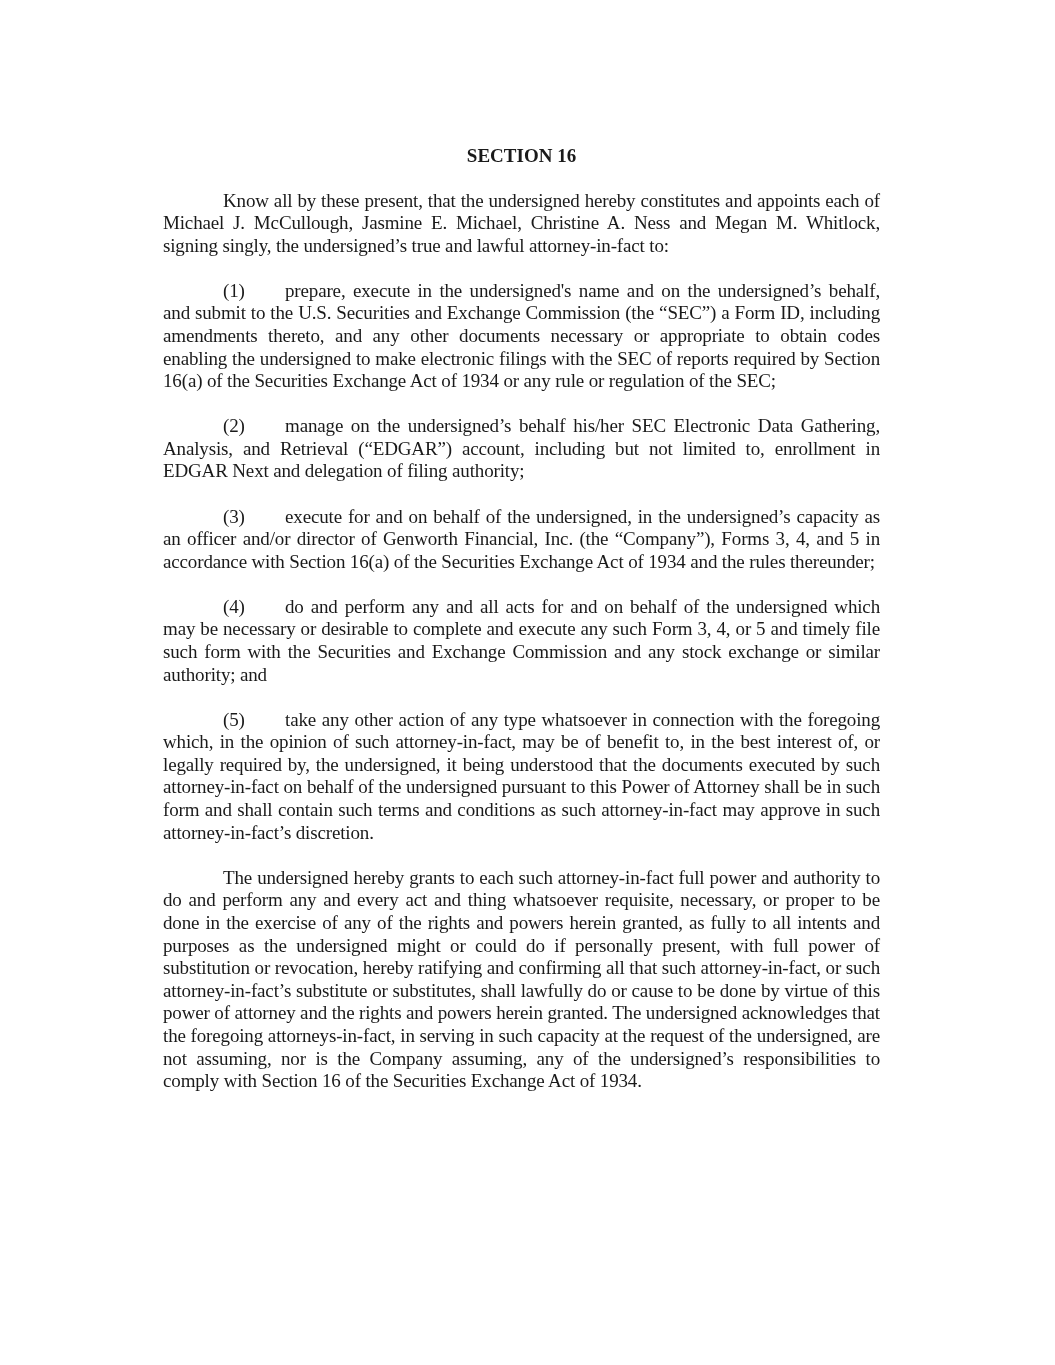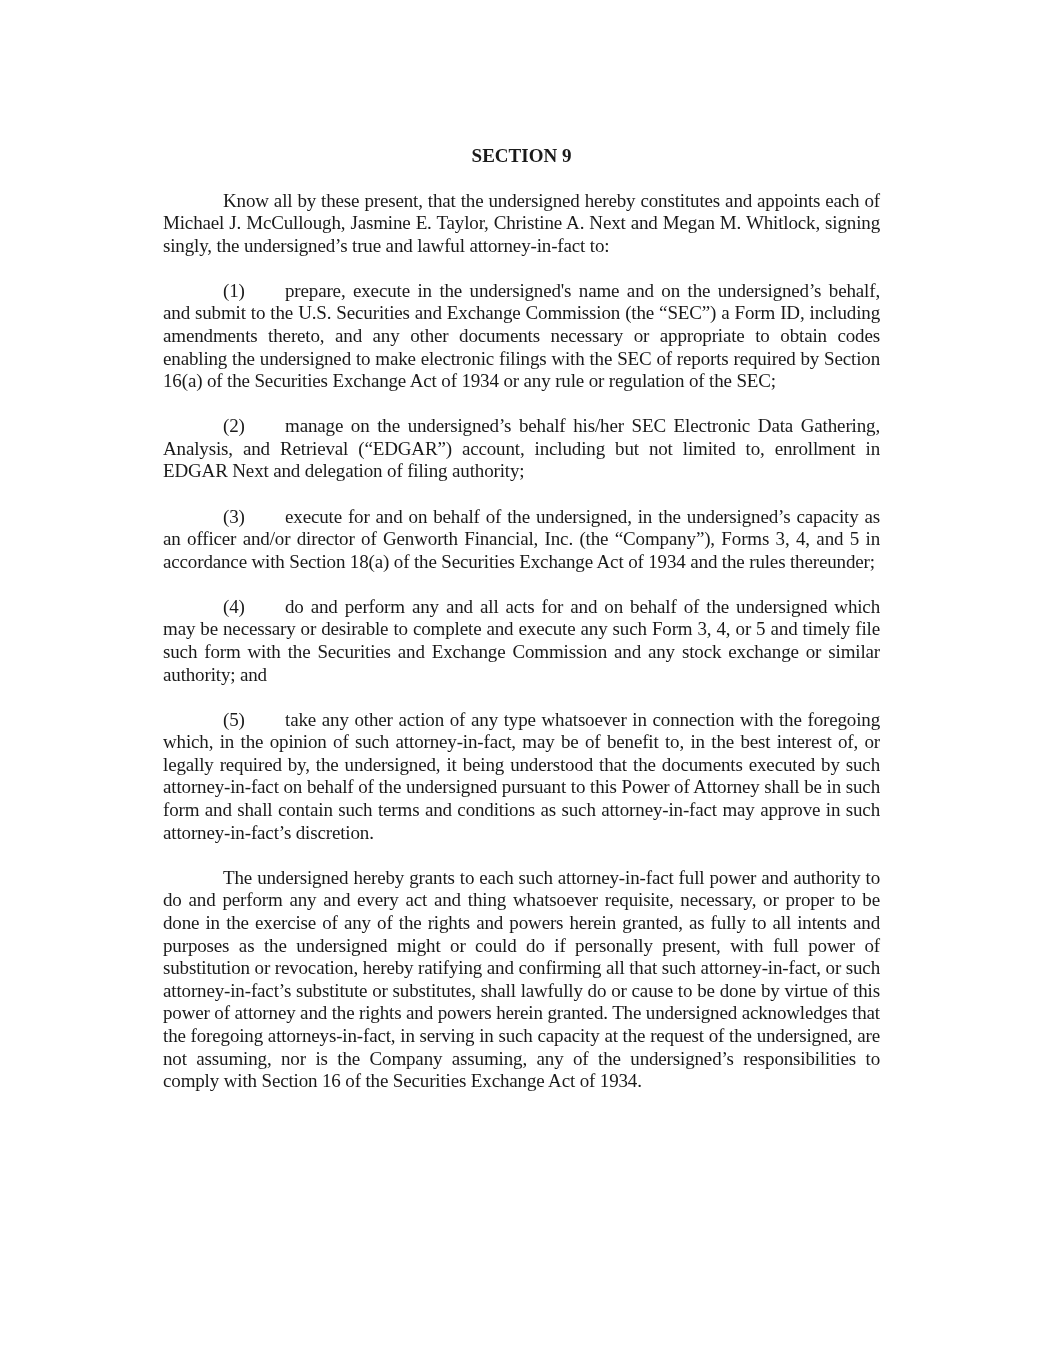--- a/index.html
+++ b/index.html
@@ -43,29 +43,29 @@
       display: inline-block;
       width: 62px;
       text-indent: 0;
     }
   </style>
 </head>
 <body>
 
 <div class="page">
   <div class="heading-block">
-    <p class="heading">SECTION 9</p>
+    <p class="heading">SECTION 16</p>
   </div>
 
-  <p class="para">Know all by these present, that the undersigned hereby constitutes and appoints each of Michael J. McCullough, Jasmine E. Taylor, Christine A. Next and Megan M. Whitlock, signing singly, the undersigned’s true and lawful attorney-in-fact to:</p>
+  <p class="para">Know all by these present, that the undersigned hereby constitutes and appoints each of Michael J. McCullough, Jasmine E. Michael, Christine A. Ness and Megan M. Whitlock, signing singly, the undersigned’s true and lawful attorney-in-fact to:</p>
 
   <p class="para"><span class="num">(1)</span><span>prepare, execute in the undersigned's name and on the undersigned’s behalf, and submit to the U.S. Securities and Exchange Commission (the “SEC”) a Form ID, including amendments thereto, and any other documents necessary or appropriate to obtain codes enabling the undersigned to make electronic filings with the SEC of reports required by Section 16(a) of the Securities Exchange Act of 1934 or any rule or regulation of the SEC;</span></p>
 
   <p class="para"><span class="num">(2)</span><span>manage on the undersigned’s behalf his/her SEC Electronic Data Gathering, Analysis, and Retrieval (“EDGAR”) account, including but not limited to, enrollment in EDGAR Next and delegation of filing authority;</span></p>
 
-  <p class="para"><span class="num">(3)</span><span>execute for and on behalf of the undersigned, in the undersigned’s capacity as an officer and/or director of Genworth Financial, Inc. (the “Company”), Forms 3, 4, and 5 in accordance with Section 18(a) of the Securities Exchange Act of 1934 and the rules thereunder;</span></p>
+  <p class="para"><span class="num">(3)</span><span>execute for and on behalf of the undersigned, in the undersigned’s capacity as an officer and/or director of Genworth Financial, Inc. (the “Company”), Forms 3, 4, and 5 in accordance with Section 16(a) of the Securities Exchange Act of 1934 and the rules thereunder;</span></p>
 
   <p class="para"><span class="num">(4)</span><span>do and perform any and all acts for and on behalf of the undersigned which may be necessary or desirable to complete and execute any such Form 3, 4, or 5 and timely file such form with the Securities and Exchange Commission and any stock exchange or similar authority; and</span></p>
 
   <p class="para"><span class="num">(5)</span><span>take any other action of any type whatsoever in connection with the foregoing which, in the opinion of such attorney-in-fact, may be of benefit to, in the best interest of, or legally required by, the undersigned, it being understood that the documents executed by such attorney-in-fact on behalf of the undersigned pursuant to this Power of Attorney shall be in such form and shall contain such terms and conditions as such attorney-in-fact may approve in such attorney-in-fact’s discretion.</span></p>
 
   <p class="para">The undersigned hereby grants to each such attorney-in-fact full power and authority to do and perform any and every act and thing whatsoever requisite, necessary, or proper to be done in the exercise of any of the rights and powers herein granted, as fully to all intents and purposes as the undersigned might or could do if personally present, with full power of substitution or revocation, hereby ratifying and confirming all that such attorney-in-fact, or such attorney-in-fact’s substitute or substitutes, shall lawfully do or cause to be done by virtue of this power of attorney and the rights and powers herein granted.  The undersigned acknowledges that the foregoing attorneys-in-fact, in serving in such capacity at the request of the undersigned, are not assuming, nor is the Company assuming, any of the undersigned’s responsibilities to comply with Section 16 of the Securities Exchange Act of 1934.</p>
 </div>
 
 </body></html>

